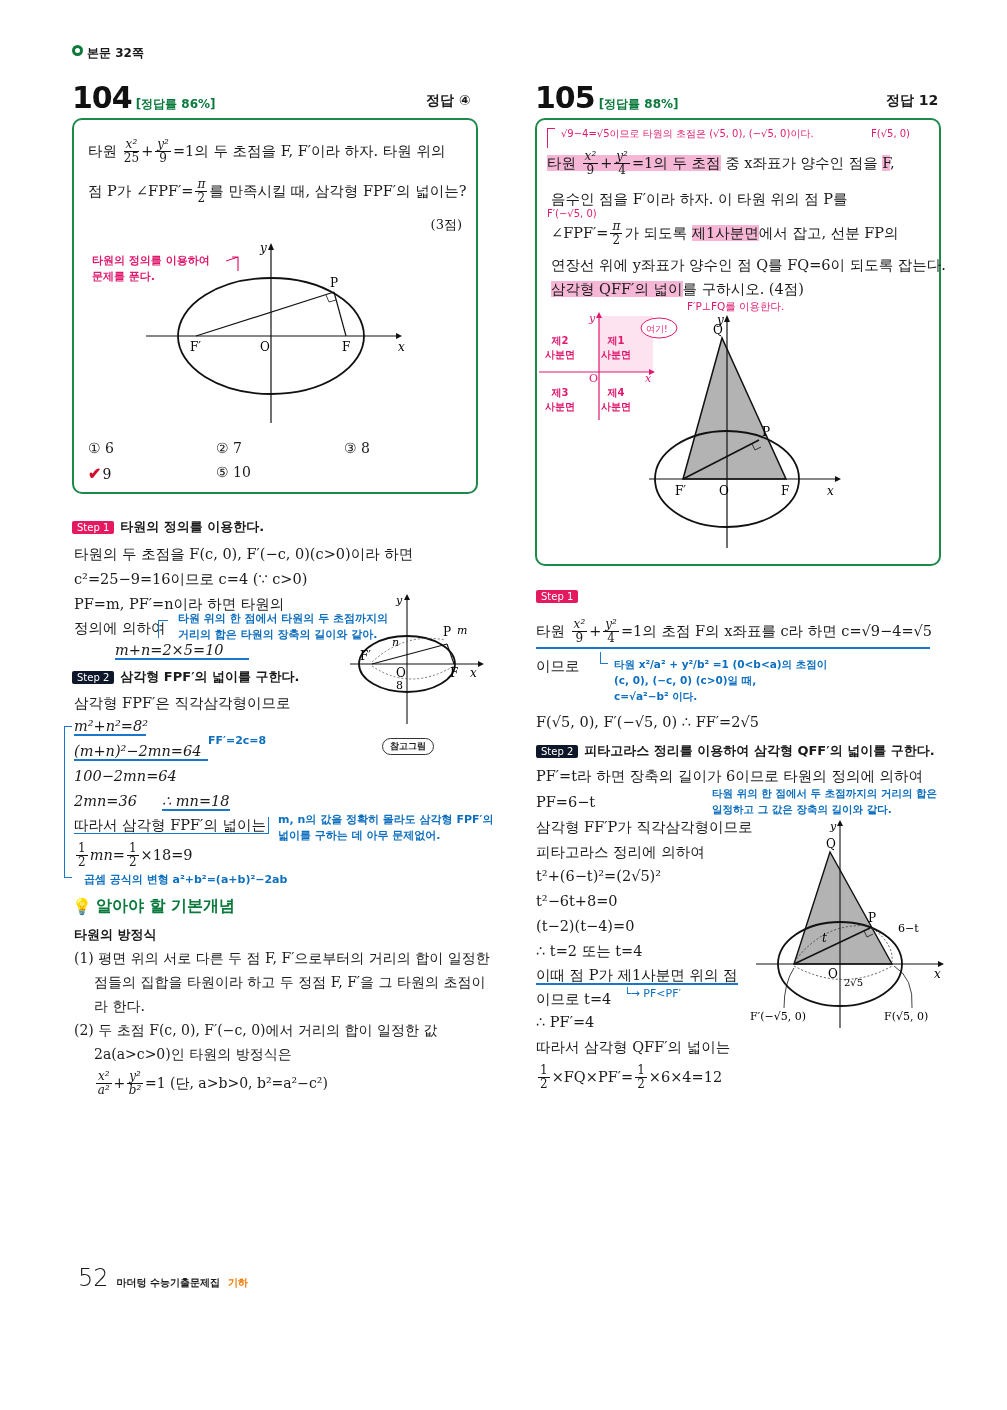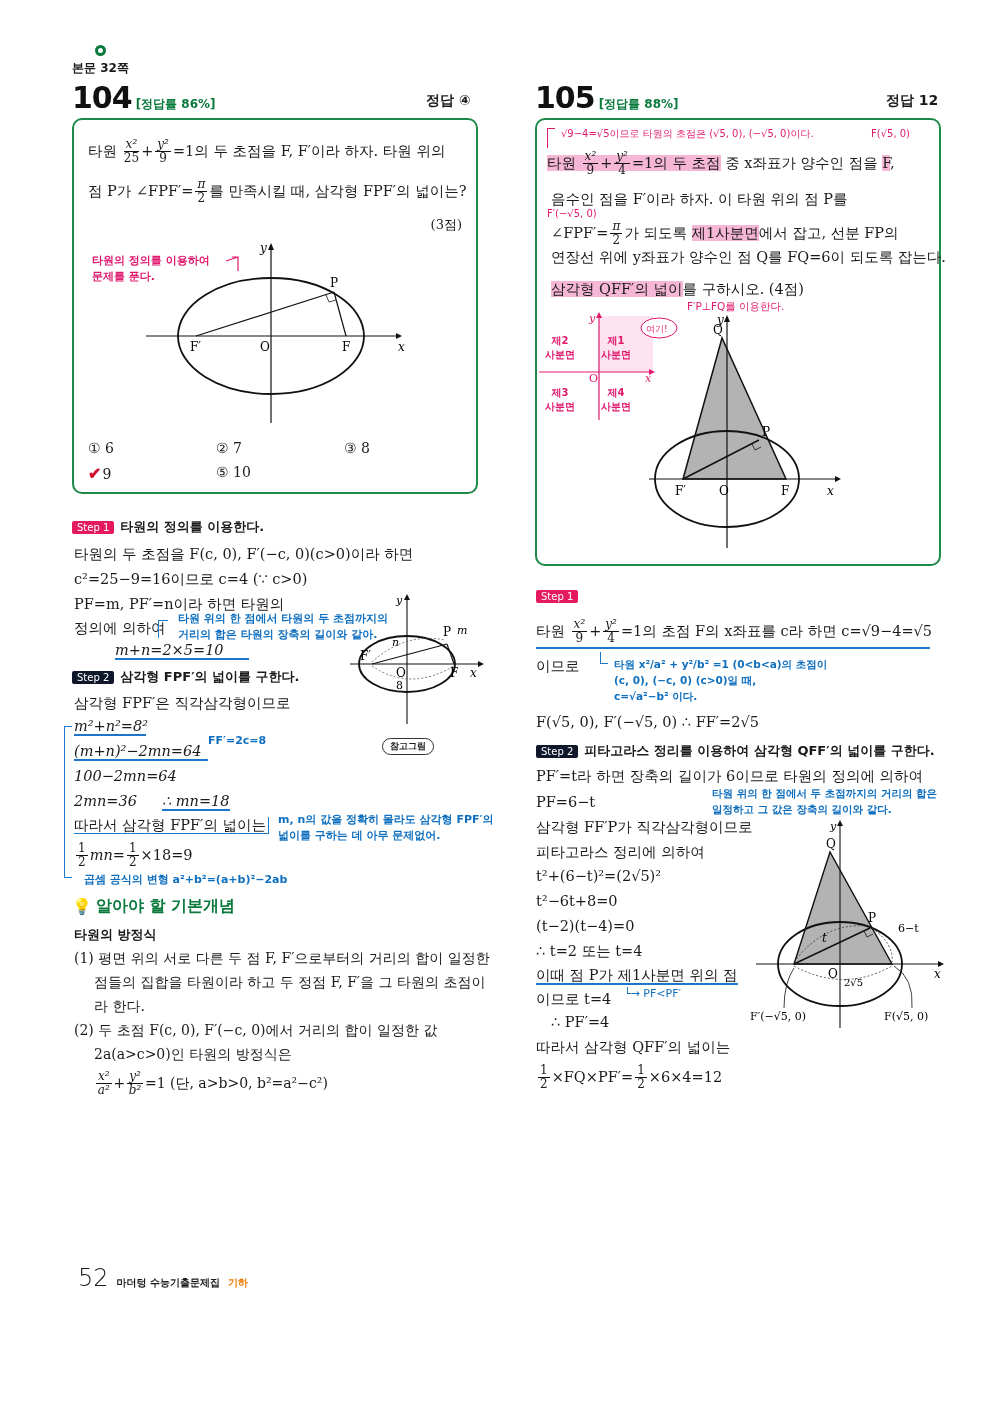--- a/index.html
+++ b/index.html
@@ -1,18 +1,18 @@
 <!DOCTYPE html>
 <html><head>
 <meta charset="utf-8">
 <style>
   * { box-sizing: border-box; margin: 0; padding: 0; }
   body { width: 1007px; height: 1410px; background: #ffffff; position: relative; font-family: "DejaVu Serif", serif; color: #1a1a1a; overflow: hidden; }
   .abs { position: absolute; }
-  .ref { top: 45px; left: 72px; font-size: 12px; font-weight: bold; display: flex; align-items: center; gap: 4px; font-family: "DejaVu Sans", sans-serif; flex-direction: column; }
+  .ref { top: 45px; left: 72px; font-size: 12px; font-weight: bold; display: flex; align-items: flex-start; gap: 4px; font-family: "DejaVu Sans", sans-serif; }
   .ref .dot { width: 11px; height: 11px; border-radius: 50%; border: 3px solid #0a7a3c; display: inline-block; }
   .qnum { font-family: "DejaVu Sans", sans-serif; font-weight: bold; font-size: 30px; letter-spacing: -1px; color: #111; }
   .rate { font-family: "DejaVu Sans", sans-serif; font-size: 12px; color: #0a7a3c; margin-left: 4px; font-weight: bold; }
   .ans { font-family: "DejaVu Sans", sans-serif; font-weight: bold; font-size: 14px; }
   .box { border: 2px solid #1e8a4a; border-radius: 10px; }
   .line { font-size: 14.5px; white-space: nowrap; }
   .frac { display: inline-block; vertical-align: middle; text-align: center; font-size: 12px; line-height: 13px; margin: 0 2px; }
   .frac .n { display: block; border-bottom: 1px solid #111; padding: 0 2px; }
   .frac .d { display: block; }
   .pink { color: #e0196e; }
@@ -174,21 +174,21 @@
   <div class="abs ann pink" style="top:6px;left:334px;font-size:10px;font-weight:normal;">F(√5, 0)</div>
 
   <div class="abs line" style="top:30px;left:10px;">
     <span class="hl"><span>타원</span> <span class="frac"><span class="n ital">x²</span><span class="d">9</span></span>+<span class="frac"><span class="n ital">y²</span><span class="d">4</span></span><span>=1의 두 초점</span></span><span> 중 x좌표가 양수인 점을 </span><span class="hl">F</span>,
   </div>
   <div class="abs line" style="top:70px;left:14px;">음수인 점을 F′이라 하자. 이 타원 위의 점 P를</div>
   <div class="abs ann pink" style="top:86px;left:10px;font-size:10px;font-weight:normal;">F′(−√5, 0)</div>
   <div class="abs line" style="top:100px;left:14px;">
     <span>∠FPF′=</span><span class="frac"><span class="n ital">π</span><span class="d">2</span></span><span>가 되도록 </span><span class="hl">제1사분면</span><span>에서 잡고, 선분 FP의</span>
   </div>
-  <div class="abs line" style="top:128px;left:14px;">연장선 위에 y좌표가 양수인 점 Q를 FQ=6이 되도록 잡는다.</div>
+  <div class="abs line" style="top:136px;left:14px;">연장선 위에 y좌표가 양수인 점 Q를 FQ=6이 되도록 잡는다.</div>
   <div class="abs line" style="top:160px;left:14px;">
     <span class="hl">삼각형 QFF′의 넓이</span><span>를 구하시오. (4점)</span>
   </div>
   <div class="abs ann pink" style="top:178px;left:150px;font-size:10.5px;font-weight:normal;">F′P⊥FQ를 이용한다.</div>
 
   <div class="abs" style="top:196px;left:62px;width:54px;height:56px;background:#fde3ef;"></div>
   <svg class="abs" style="top:190px;left:2px;" width="140" height="110">
     <line x1="0" y1="62" x2="112" y2="62" stroke="#e0196e" stroke-width="1.2"></line>
     <polygon points="110,59 116,62 110,65" fill="#e0196e"></polygon>
     <line x1="60" y1="110" x2="60" y2="6" stroke="#e0196e" stroke-width="1.2"></line>
@@ -262,21 +262,21 @@
 </div>
 <div class="abs line" style="top:818px;left:536px;">삼각형 FF′P가 직각삼각형이므로</div>
 <div class="abs line" style="top:843px;left:536px;">피타고라스 정리에 의하여</div>
 <div class="abs line" style="top:868px;left:536px;">t²+(6−t)²=(2√5)²</div>
 <div class="abs line" style="top:893px;left:536px;">t²−6t+8=0</div>
 <div class="abs line" style="top:918px;left:536px;">(t−2)(t−4)=0</div>
 <div class="abs line" style="top:942px;left:536px;">∴ t=2 또는 t=4</div>
 <div class="abs line" style="top:966px;left:536px;width:192px;"><span style="border-bottom:2px solid #1a77c9;">이때 점 P가 제1사분면 위의 점</span></div>
 <div class="abs line" style="top:990px;left:536px;">이므로 t=4</div>
 <div class="abs ann blue" style="top:986px;left:624px;font-size:11px;font-weight:normal;">└→ <span>PF&lt;PF′</span></div>
-<div class="abs line" style="top:1014px;left:536px;margin-left:15px;">∴ PF′=4</div>
+<div class="abs line" style="top:1014px;left:536px;">∴ PF′=4</div>
 <div class="abs line" style="top:1038px;left:536px;">따라서 삼각형 QFF′의 넓이는</div>
 <div class="abs line" style="top:1064px;left:536px;">
   <span class="frac"><span class="n">1</span><span class="d">2</span></span><span>×FQ×PF′=</span><span class="frac"><span class="n">1</span><span class="d">2</span></span><span>×6×4=12</span>
 </div>
 
 <svg class="abs" style="top:818px;left:744px;" width="200" height="210">
   <polygon points="50,146 86,34 148,146" fill="#b3b3b3" stroke="#111" stroke-width="1.4"></polygon>
   <line x1="12" y1="146" x2="196" y2="146" stroke="#111" stroke-width="1.1"></line>
   <polygon points="194,143 200,146 194,149" fill="#111"></polygon>
   <line x1="96" y1="210" x2="96" y2="6" stroke="#111" stroke-width="1.1"></line>

